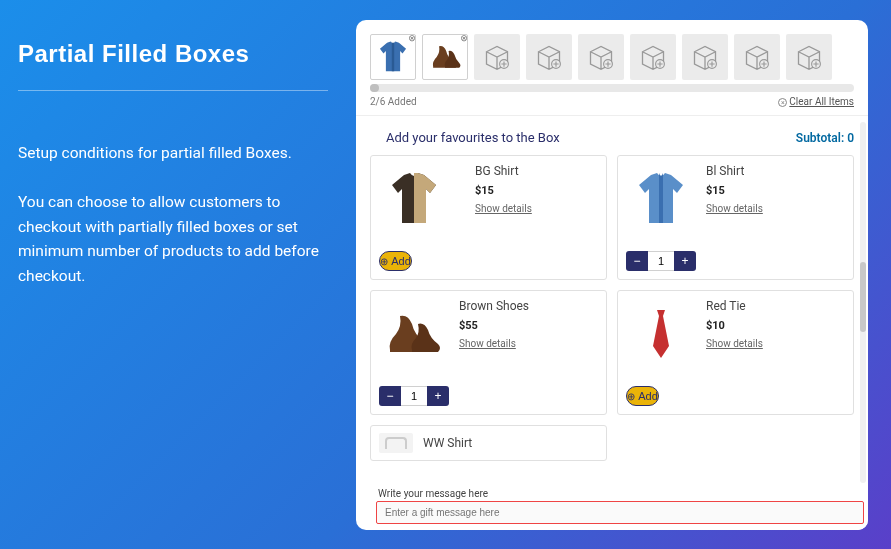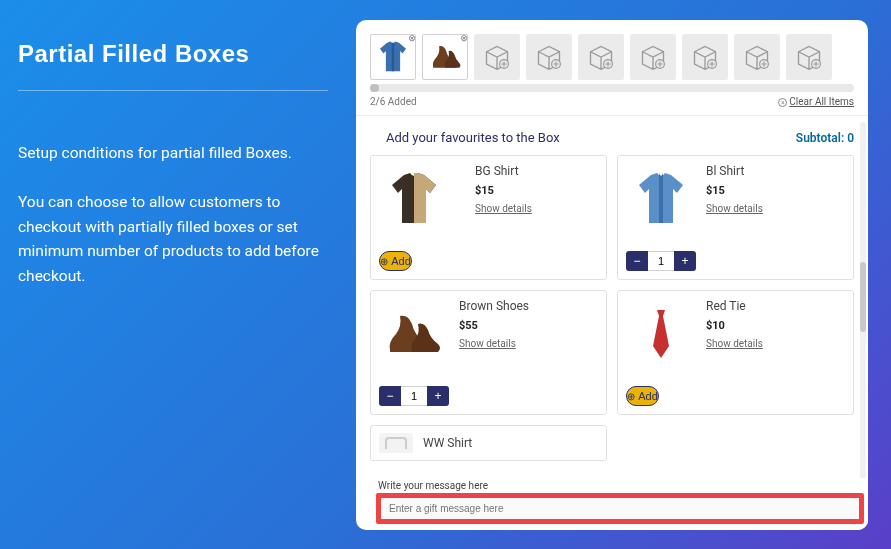--- a/index.html
+++ b/index.html
@@ -121,21 +121,21 @@
 .card-cut .tthumb::after { content:""; width:18px; height:10px; border:2px solid #ccc; border-radius:4px 4px 0 0; border-bottom:none; }
 .card-cut .name { font-size: 12px; color: #444; }
 
 .msg-area {
   position: absolute; left:16px; right:0; bottom:0;
   padding: 2px 4px 6px; background:#fff;
 }
 .msg-area .lbl { font-size: 10px; color: #444; padding: 0 2px 2px; }
 .msg-area input {
   width: 100%; font-size: 10px; padding: 5px 8px;
-  border: 5px solid #ef4444; border-radius: 2px; color: #999;
+  border: 1px solid #ef4444; border-radius: 2px; color: #999;
   background:#fafafa;
 }
 </style>
 </head>
 <body>
 
 <div class="left">
   <h1>Partial Filled Boxes</h1>
   <hr>
   <p>Setup conditions for partial filled Boxes.</p>

